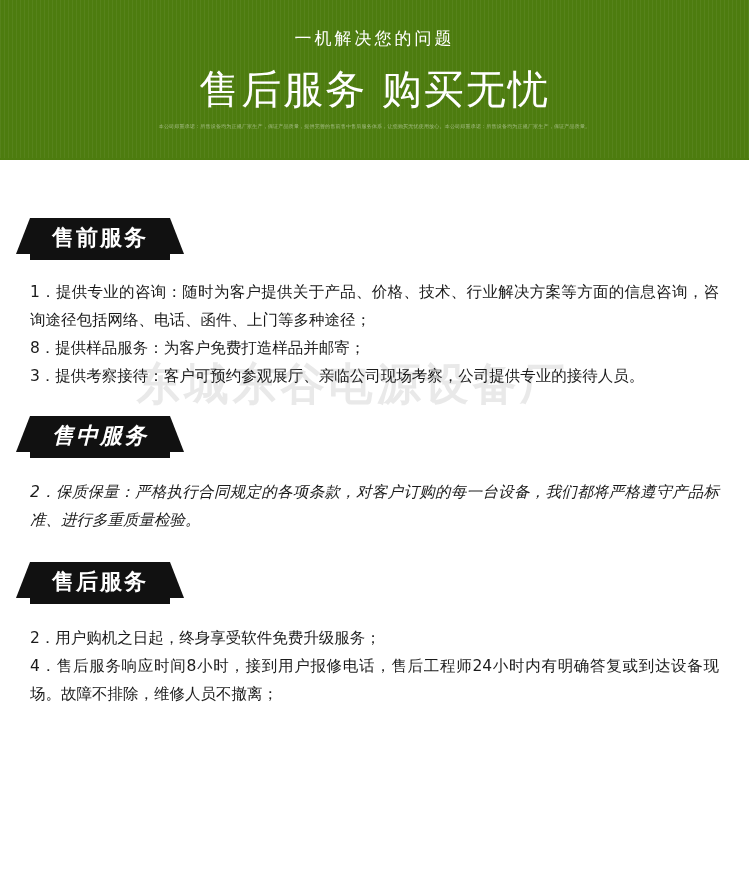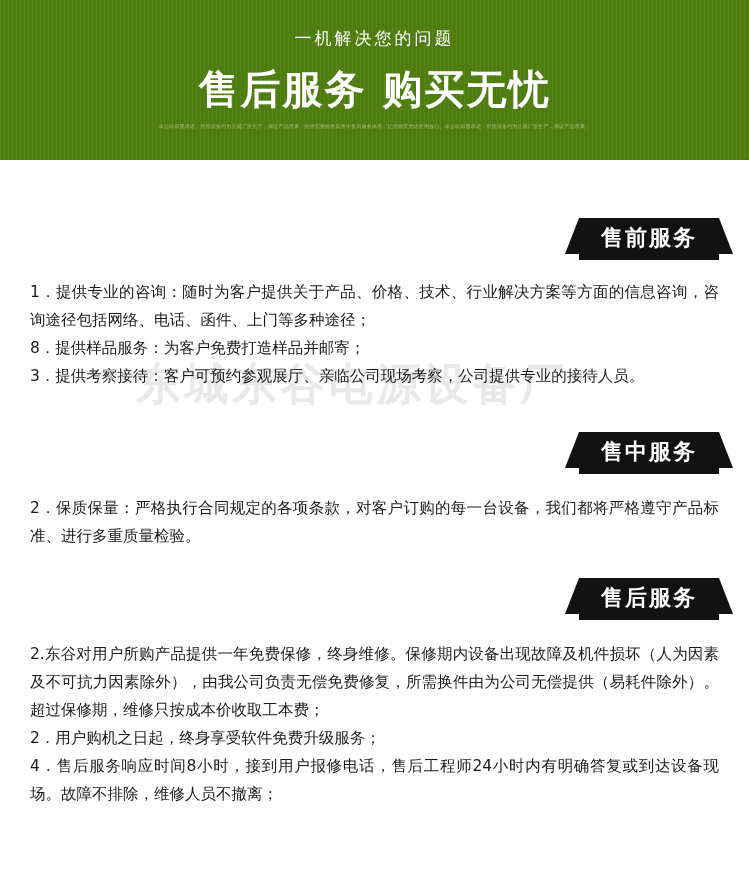--- a/index.html
+++ b/index.html
@@ -54,21 +54,21 @@
     margin-top: 27px;
     color: #ffffff;
     font-size: 17px;
     letter-spacing: 3px;
     font-family: "DejaVu Sans", "Liberation Sans", sans-serif;
   }
   .banner-title {
     margin-top: 12px;
     color: #ffffff;
     font-size: 40px;
-    font-weight: bold;
+    font-weight: normal;
     letter-spacing: 2px;
     font-family: "DejaVu Sans", "Liberation Sans", sans-serif;
   }
   .banner-fineprint {
     margin-top: 6px;
     color: rgba(255,255,255,0.45);
     font-size: 5px;
     letter-spacing: 0.2px;
     width: 560px;
     text-align: center;
@@ -99,21 +99,21 @@
   .content {
     position: relative;
     padding: 0 30px;
     box-sizing: border-box;
     width: 749px;
   }
   .section { margin-top: 0; }
 
   .heading-wrap {
     display: flex;
-    justify-content: flex-end;
+    justify-content: flex-start;
     align-items: center;
   }
   .heading {
     position: relative;
     display: inline-block;
     background: #111111;
     color: #ffffff;
     font-size: 22px;
     font-weight: bold;
     padding: 5px 22px 7px 22px;
@@ -144,21 +144,21 @@
     font-size: 15.5px;
     line-height: 28px;
     font-family: "DejaVu Sans", "Liberation Sans", sans-serif;
     text-align: justify;
   }
   .para {
     margin: 0;
     padding: 0;
   }
   .s1 { margin-top: 58px; }
-  .s2 { margin-top: 42px; }
+  .s2 { margin-top: 26px; font-style: italic; }
   .s3 { margin-top: 28px; }
   .block-2 { margin-top: 20px; }
   .block-3 { margin-top: 20px; }
 </style>
 </head>
 <body>
 
 <div class="page">
 
   <div class="banner">
@@ -192,21 +192,20 @@
       <div class="para-block block-2">
         <p class="para">2．保质保量：严格执行合同规定的各项条款，对客户订购的每一台设备，我们都将严格遵守产品标准、进行多重质量检验。</p>
       </div>
     </div>
 
     <div class="section s3">
       <div class="heading-wrap">
         <div class="heading">售后服务</div>
       </div>
       <div class="para-block block-3">
-        <p class="para">2.东谷对用户所购产品提供一年免费保修，终身维修。保修期内设备出现故障及机件损坏（人为因素及不可抗力因素除外），由我公司负责无偿免费修复，所需换件由为公司无偿提供（易耗件除外）。超过保修期，维修只按成本价收取工本费；</p>
         <p class="para">2．用户购机之日起，终身享受软件免费升级服务；</p>
         <p class="para">4．售后服务响应时间8小时，接到用户报修电话，售后工程师24小时内有明确答复或到达设备现场。故障不排除，维修人员不撤离；</p>
 
       </div>
     </div>
 
   </div>
 </div>
 
 </body></html>

